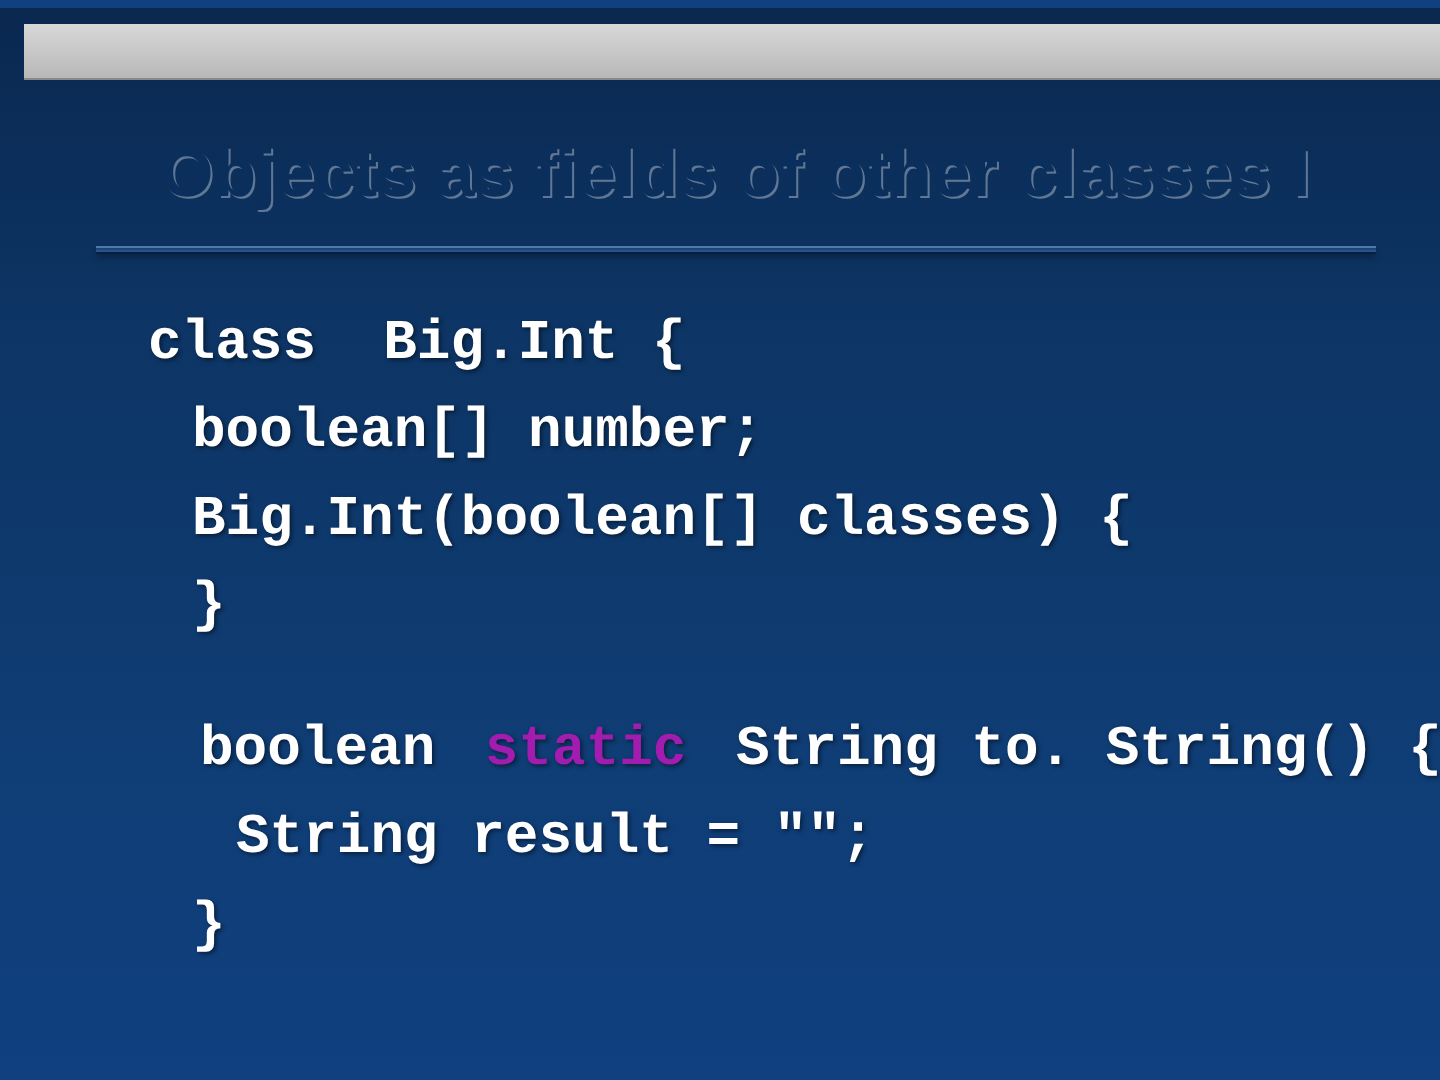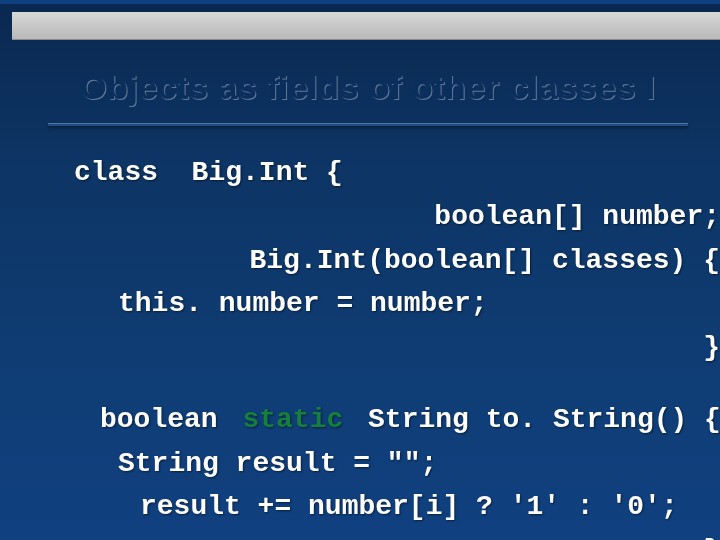--- a/index.html
+++ b/index.html
@@ -39,40 +39,38 @@
   .code {
     padding: 18px 0 0 58px;
     font-family: Liberation Mono, monospace;
     font-weight: 700;
     font-size: 28px;
     line-height: 1.42;
     color: #ffffff;
     text-shadow: 1px 1px 2px rgba(0,0,0,0.5);
   }
   .code div { white-space: pre; }
-  .i1 { padding-left: 22px; text-align: right; }
+  .i1 { padding-left: 22px; }
   .i2 { padding-left: 44px; }
   .i3 { padding-left: 66px; }
   .blank { height: 24px; }
-  .kw-static { color: #15803d; }
+  .kw-static { color: #a21caf; }
 </style>
 </head>
 <body>
 
 <div class="top-bar"></div>
 
 <div class="title-wrap">
   <div class="title">Objects as fields of other classes I</div>
 </div>
 <div class="rule"></div>
 
 <div class="code">
   <div>class  Big.Int {</div>
   <div class="i1">boolean[] number;</div>
   <div class="i1">Big.Int(boolean[] classes) {</div>
-  <div class="i2">this. number = number;</div>
   <div class="i1">}</div>
   <div class="blank"></div>
   <div class="i1"><span>boolean </span><span class="kw-static">static</span><span> String to. String() {</span></div>
   <div class="i2">String result = "";</div>
-  <div class="i3">result += number[i] ? '1' : '0';</div>
   <div class="i1">}</div>
 </div>
 
 </body></html>

